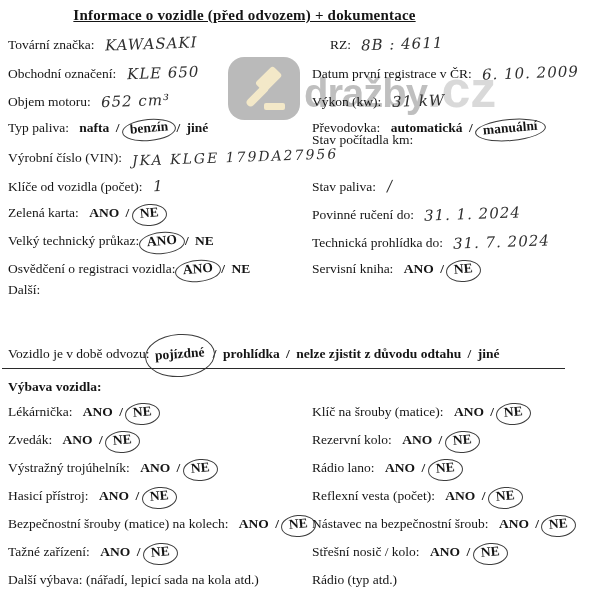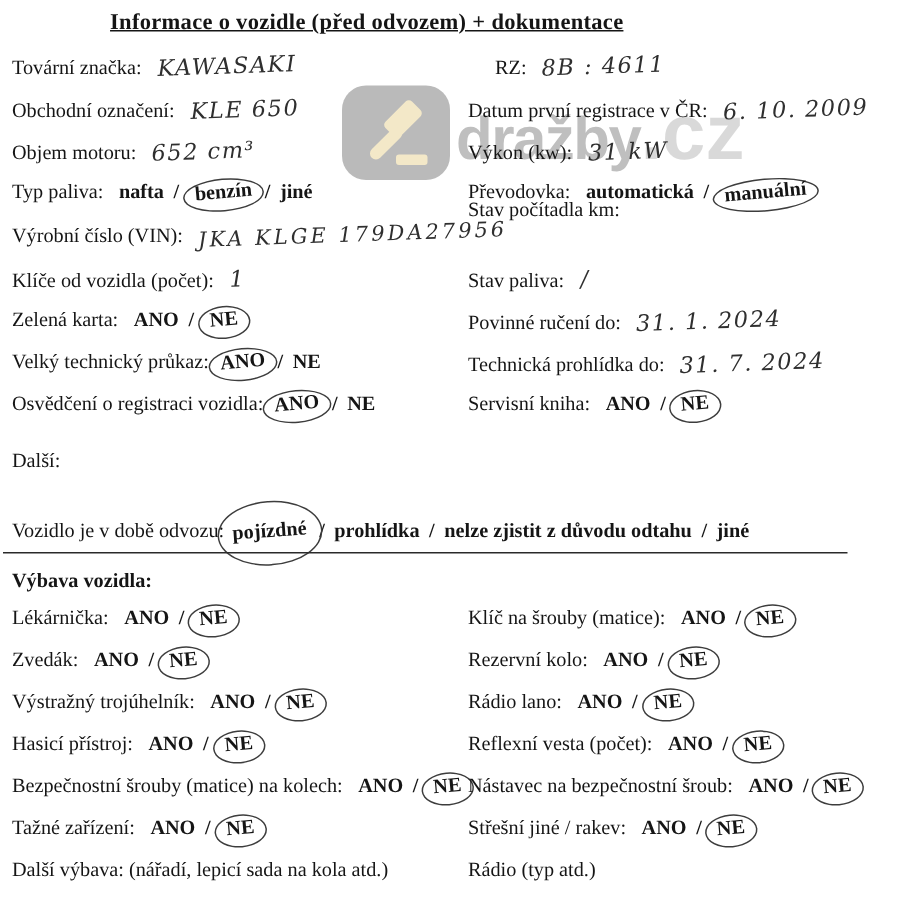--- a/index.html
+++ b/index.html
@@ -117,21 +117,21 @@
       <span class="b gap circ">ANO</span>
       <span class="b sl">/</span>
       <span class="b">NE</span>
     </div>
     <div class="row" style="top:261px;left:8px">
       <span>Osvědčení o registraci vozidla:</span>
       <span class="b gap circ">ANO</span>
       <span class="b sl">/</span>
       <span class="b">NE</span>
     </div>
-    <div class="row" style="top:299px;left:8px">
+    <div class="row" style="top:282px;left:8px">
       <span>Další:</span>
     </div>
 
     <div class="row" style="top:35px;left:330px">
       <span>RZ:</span>
       <span class="hand gap">8B : 4611</span>
     </div>
     <div class="row" style="top:64px;left:312px">
       <span>Datum první registrace v ČR:</span>
       <span class="hand gap">6. 10. 2009</span>
@@ -245,21 +245,21 @@
       <span class="b sl">/</span>
       <span class="b circ">NE</span>
     </div>
     <div class="row" style="top:516px;left:312px">
       <span>Nástavec na bezpečnostní šroub:</span>
       <span class="b gap">ANO</span>
       <span class="b sl">/</span>
       <span class="b circ">NE</span>
     </div>
     <div class="row" style="top:544px;left:312px">
-      <span>Střešní jiné / rakev:</span>
+      <span>Střešní nosič / kolo:</span>
       <span class="b gap">ANO</span>
       <span class="b sl">/</span>
       <span class="b circ">NE</span>
     </div>
     <div class="row" style="top:572px;left:312px">
       <span>Rádio (typ atd.)</span>
     </div>
   </div>
 </div>
 

